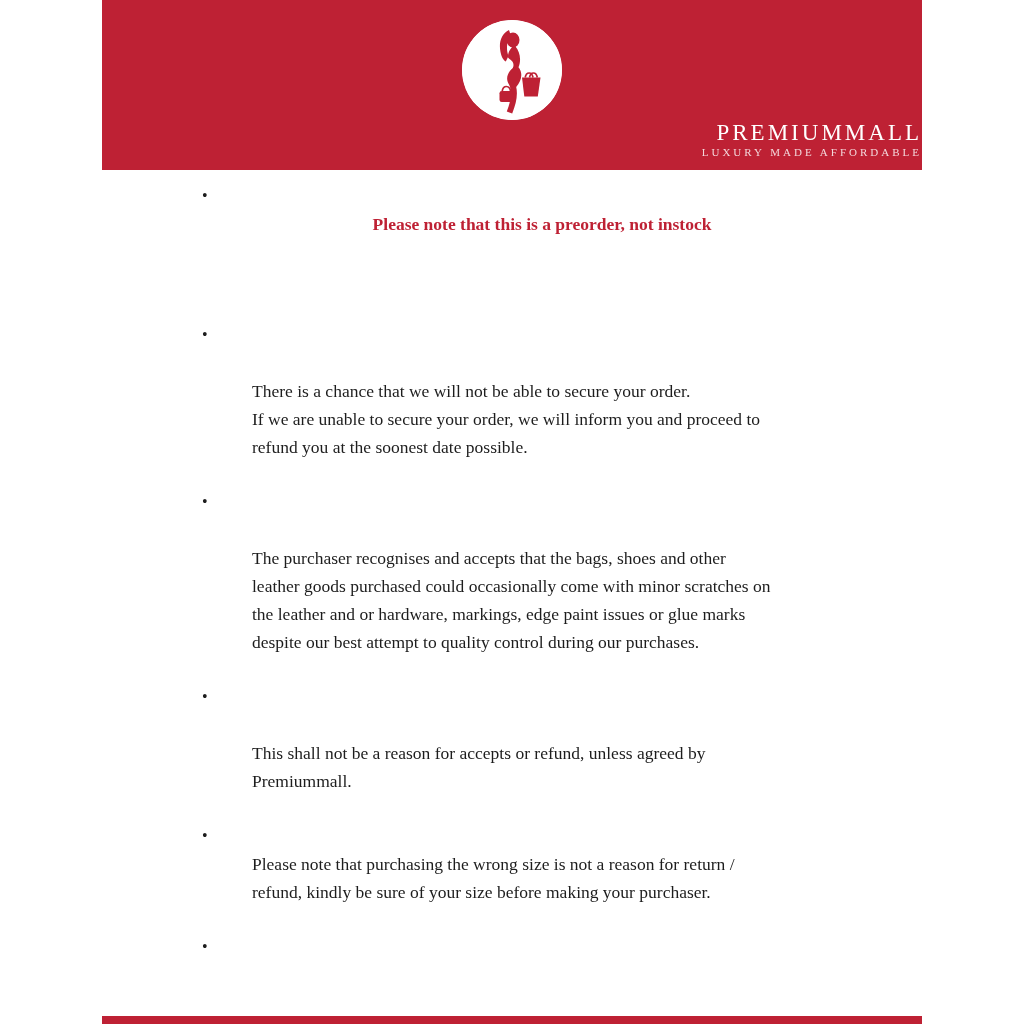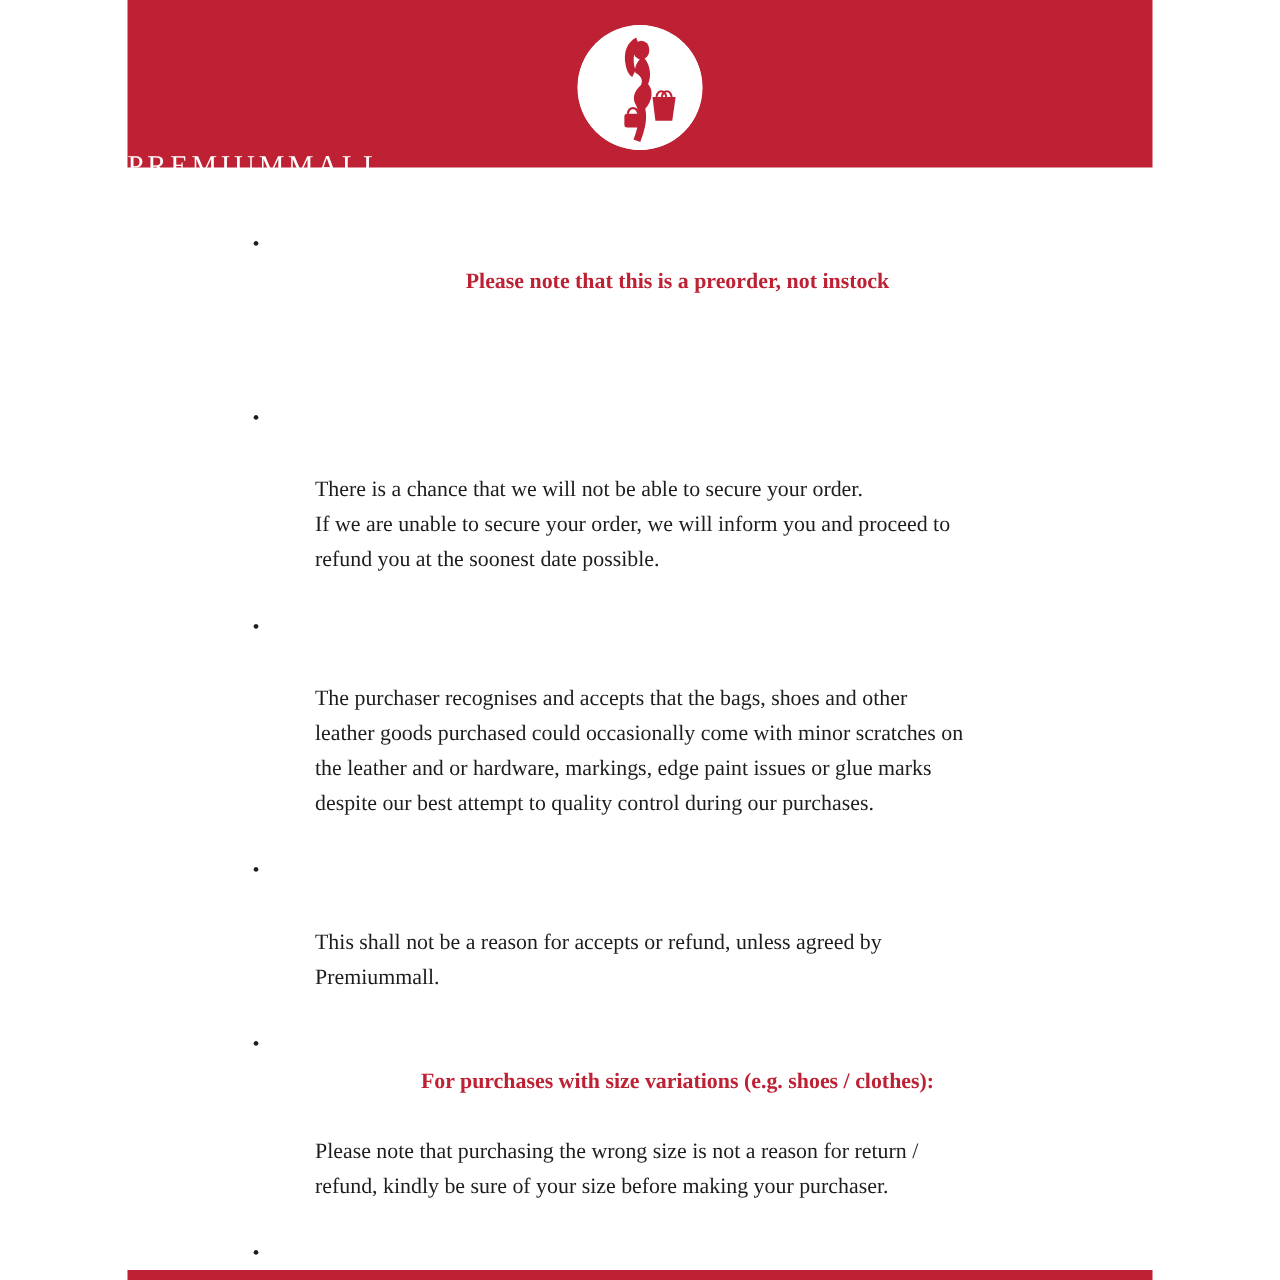--- a/index.html
+++ b/index.html
@@ -1,27 +1,27 @@
 <!DOCTYPE html>
 <html><head>
 <meta charset="utf-8">
 <style>
   html,body{margin:0;padding:0;background:#ffffff;}
   .page{position:relative;width:1024px;height:1024px;background:#ffffff;overflow:hidden;
         font-family:"Liberation Serif", serif;}
 
   
-  .brand-band{position:absolute;left:102px;top:0;width:820px;height:134px;
-              background:#be2134;text-align:left;}
+  .brand-band{position:absolute;left:102px;top:0;width:820px;height:170px;
+              background:#be2134;text-align:right;}
   .logo-circle{position:relative;width:100px;height:100px;border-radius:50%;
                background:#ffffff;margin:20px auto 0;overflow:hidden;}
   .logo-circle svg{display:block;width:100%;height:100%;}
   .brand-name{margin-top:1px;color:#ffffff;font-size:23px;line-height:24px;
               letter-spacing:3px;font-weight:400;}
-  .brand-tagline{margin-top:2px;color:rgba(255,255,255,0.82);font-size:15px;
+  .brand-tagline{margin-top:2px;color:rgba(255,255,255,0.82);font-size:11px;
                  line-height:11px;letter-spacing:3px;font-weight:400;}
 
   
   .doc-title{margin:0;padding-top:78px;text-align:center;color:#111111;
              font-size:28px;line-height:32px;font-weight:700;letter-spacing:.2px;}
   .title-divider{width:632px;margin:17px auto 0;height:0;
                  border-top:2px solid #bb4255;}
 
   
   .terms-list{width:640px;margin:53px auto 0;padding:0;list-style:none;}
@@ -116,21 +116,20 @@
         <div class="term-text">
           
           <span>This shall not be a reason for accepts or refund, unless agreed by
 Premiummall.</span>
         </div>
       </li>
 
       <li class="term-item">
         <span class="term-marker">•</span>
         <div class="term-text">
-          <span class="term-lead">For purchases with size variations (e.g. shoes / clothes):</span>
           <span>Please note that purchasing the wrong size is not a reason for return /
 refund, kindly be sure of your size before making your purchaser.</span>
         </div>
       </li>
 
       <li class="term-item">
         <span class="term-marker">•</span>
         <div class="term-text">
           
           

